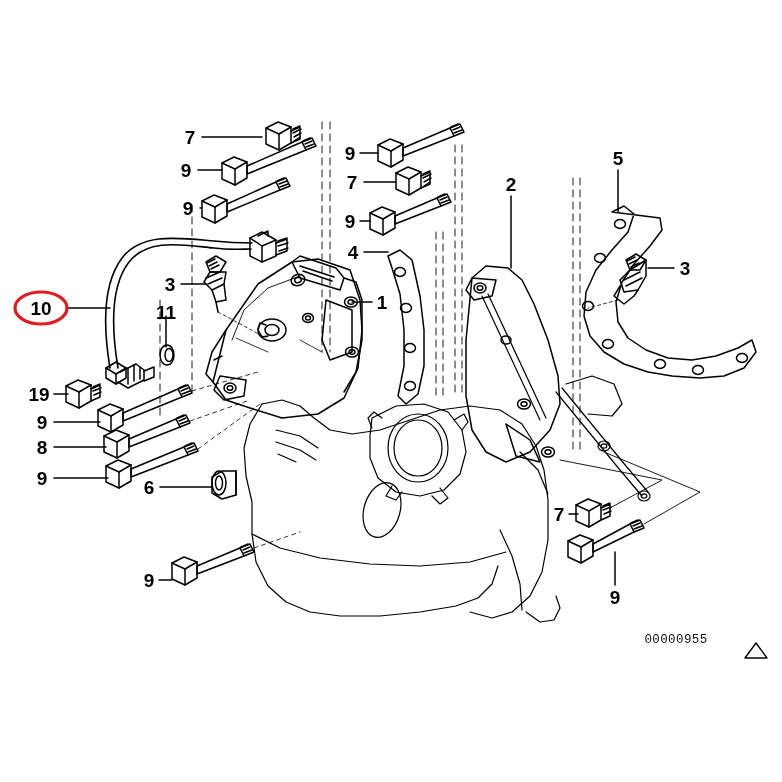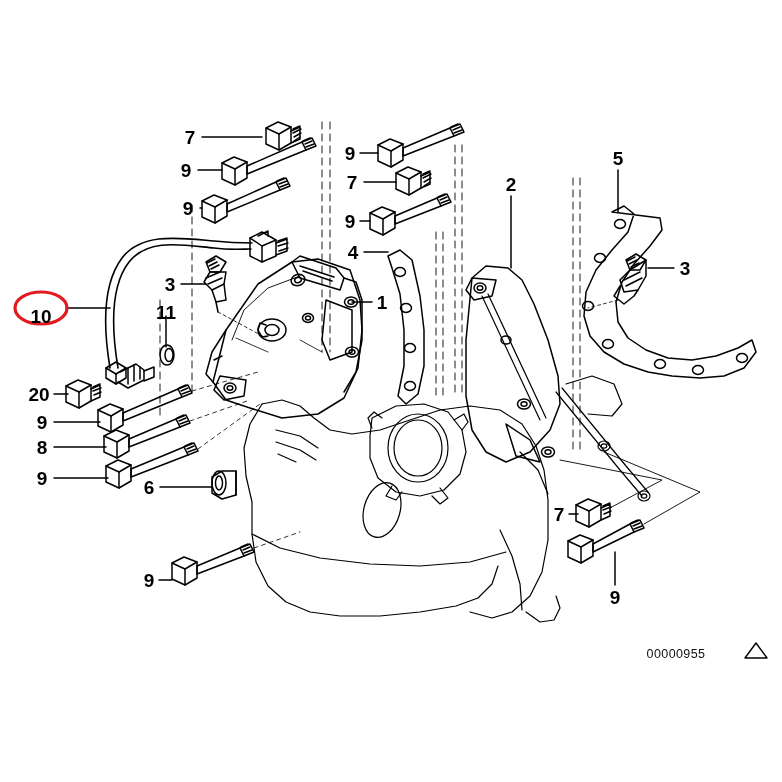--- a/index.html
+++ b/index.html
@@ -31,27 +31,26 @@
     font-weight: bold;
     font-size: 19px;
     color: #000000;
     line-height: 1;
     white-space: nowrap;
     transform: translate(-50%, -50%);
     user-select: none;
   }
   .callout-label.highlighted {
     color: #000000;
-    margin-top: 8px;
   }
   #part-number {
     position: absolute;
     left: 676px;
-    top: 654px;
-    font-family: Liberation Sans, sans-serif;
+    top: 640px;
+    font-family: Liberation Mono, monospace;
     font-size: 12.5px;
     letter-spacing: 0.4px;
     color: #111111;
     transform: translate(-50%, -50%);
     white-space: nowrap;
   }
   #corner-triangle {
     position: absolute;
     left: 743px;
     top: 640px;
@@ -421,21 +420,21 @@
   <div class="callout-label" style="left:352px; top:182px;">7</div>
   <div class="callout-label" style="left:350px; top:221px;">9</div>
   <div class="callout-label" style="left:511px; top:184px;">2</div>
   <div class="callout-label" style="left:618px; top:158px;">5</div>
   <div class="callout-label" style="left:685px; top:268px;">3</div>
   <div class="callout-label" style="left:353px; top:252px;">4</div>
   <div class="callout-label" style="left:170px; top:284px;">3</div>
   <div class="callout-label" style="left:166px; top:312px;">11</div>
   <div class="callout-label" style="left:382px; top:302px;">1</div>
   <div class="callout-label highlighted" style="left:41px; top:308px;">10</div>
-  <div class="callout-label" style="left:39px; top:394px;">20</div>
+  <div class="callout-label" style="left:39px; top:394px;">19</div>
   <div class="callout-label" style="left:42px; top:422px;">9</div>
   <div class="callout-label" style="left:42px; top:447px;">8</div>
   <div class="callout-label" style="left:42px; top:478px;">9</div>
   <div class="callout-label" style="left:149px; top:487px;">6</div>
   <div class="callout-label" style="left:149px; top:580px;">9</div>
   <div class="callout-label" style="left:559px; top:514px;">7</div>
   <div class="callout-label" style="left:615px; top:597px;">9</div>
 
   <div id="part-number">00000955</div>
 

